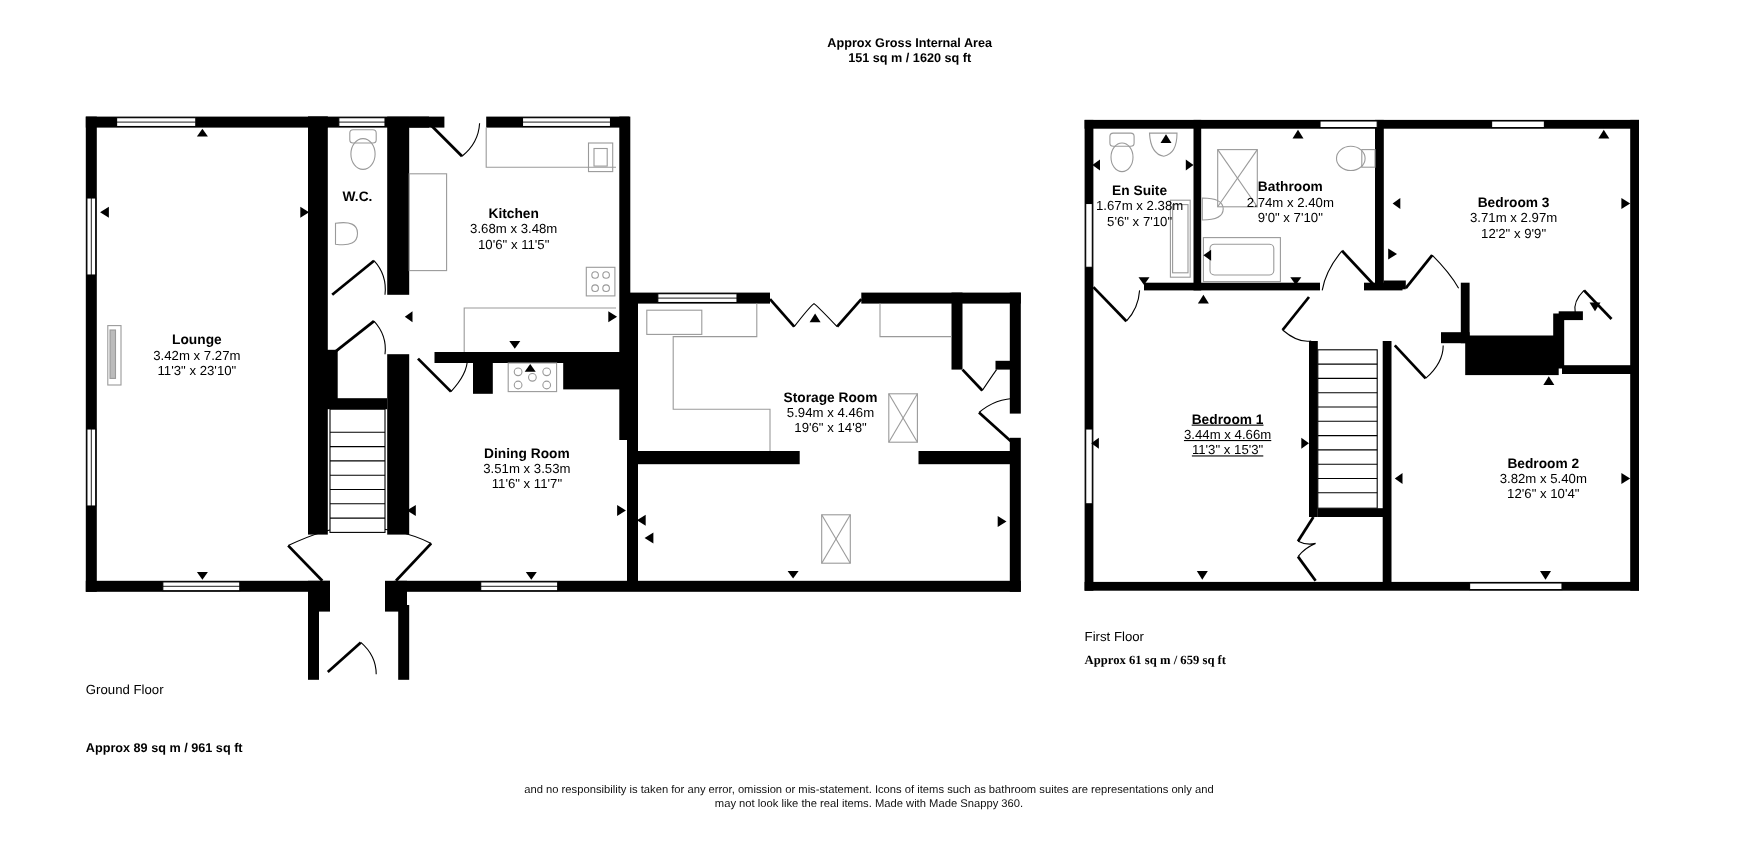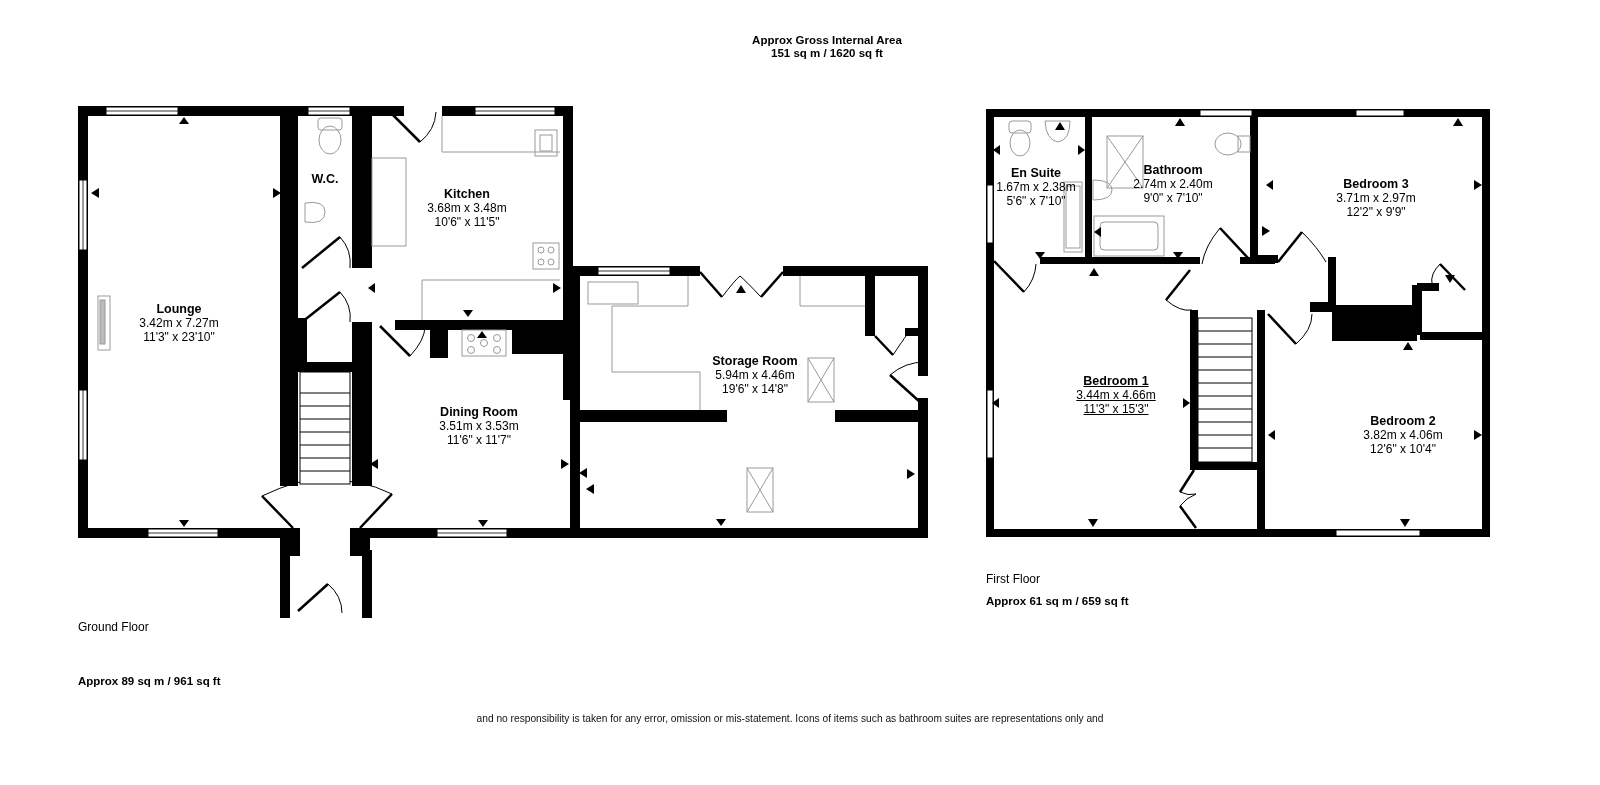--- a/index.html
+++ b/index.html
@@ -310,24 +310,25 @@
   <div>3.71m x 2.97m</div>
   <div>12'2" x 9'9"</div>
 </div>
 <div class="room" style="left:1116px; top:374px;text-decoration:underline;">
   <div class="nm">Bedroom 1</div>
   <div>3.44m x 4.66m</div>
   <div>11'3" x 15'3"</div>
 </div>
 <div class="room" style="left:1403px; top:414px;text-align:center;">
   <div class="nm">Bedroom 2</div>
-  <div>3.82m x 4.06m</div>
+  <div>3.82m x 5.40m</div>
   <div>12'6" x 10'4"</div>
 </div>
 
 <div class="floor-title" style="left:78px; top:620px;">Ground Floor</div>
 <div class="floor-area" style="left:78px; top:675px;">Approx 89 sq m / 961 sq ft</div>
 <div class="floor-title" style="left:986px; top:572px;">First Floor</div>
-<div class="floor-area" style="left:986px; top:595px;">Approx 61 sq m / 659 sq ft</div>
+<div class="floor-area" style="left:986px; top:595px;font-family:Liberation Serif, serif;">Approx 61 sq m / 659 sq ft</div>
 
 <div class="disclaimer">
   <div>and no responsibility is taken for any error, omission or mis-statement. Icons of items such as bathroom suites are representations only and</div>
+  <div>may not look like the real items. Made with Made Snappy 360.</div>
 </div>
 
 </body></html>

